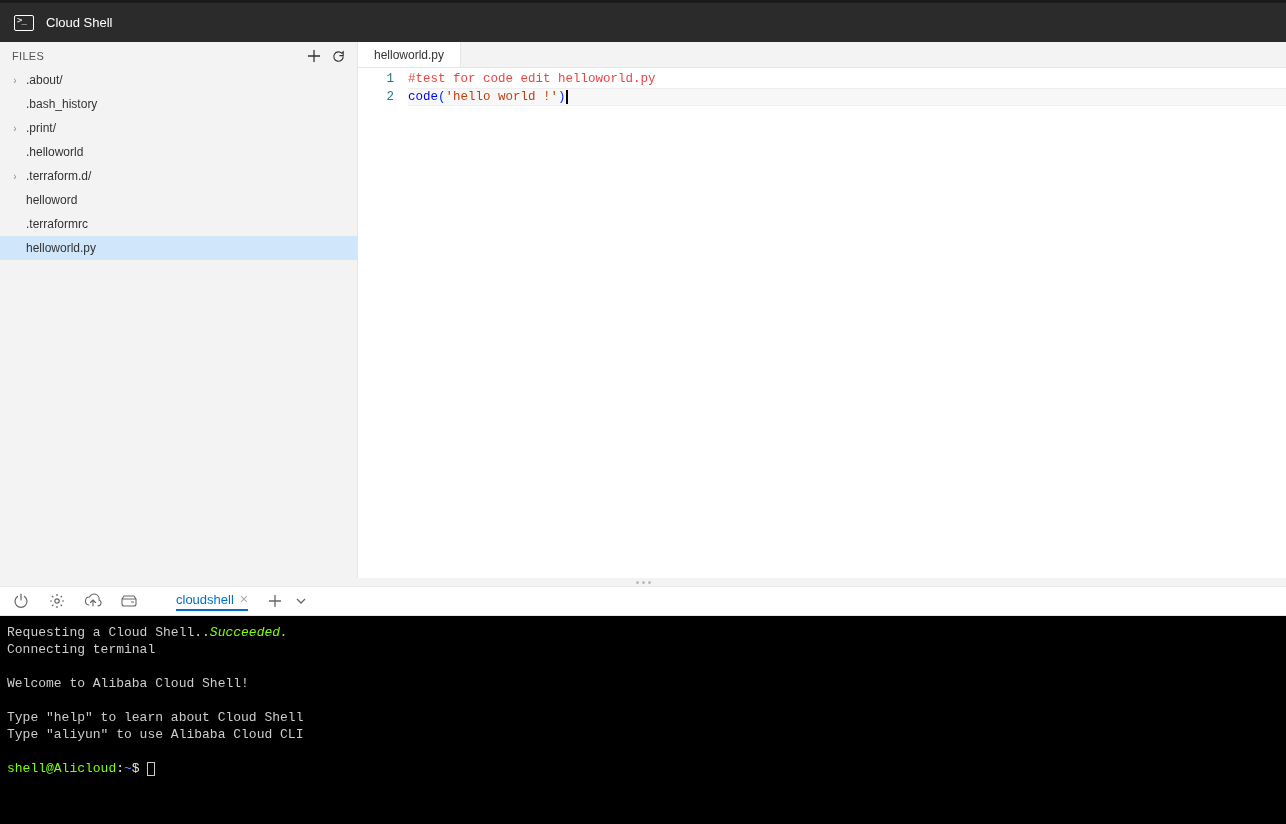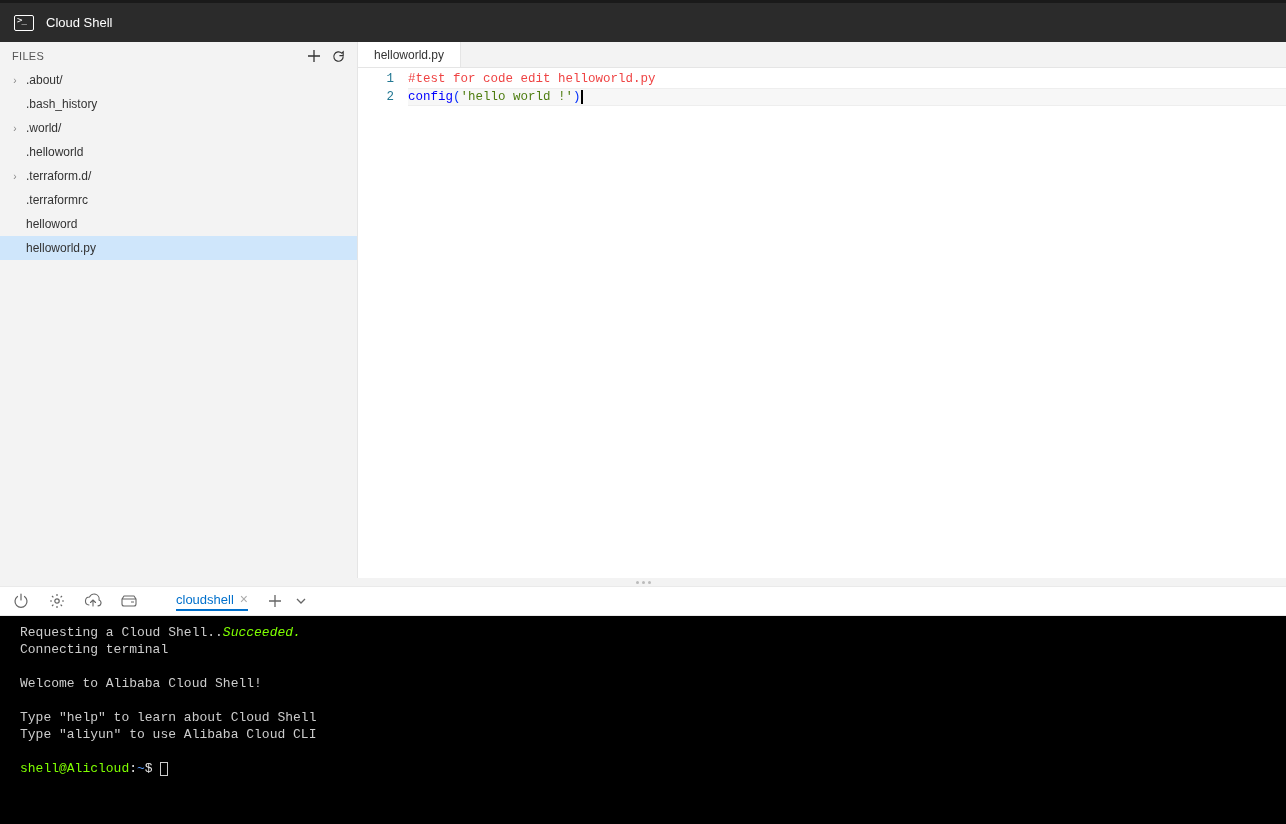--- a/index.html
+++ b/index.html
@@ -32,37 +32,37 @@
     .tab { background: #fff; border-right: 1px solid #e5e5e5; padding: 0 16px; display: flex; align-items: center; font-size: 12px; color: #333; cursor: pointer; }
     .code-area { flex: 1; display: flex; font-family: Consolas, "Courier New", monospace; font-size: 12.5px; line-height: 18px; padding-top: 2px; }
     .gutter { width: 50px; text-align: right; color: #237893; padding-right: 14px; user-select: none; }
     .gutter div { height: 18px; }
     .code-lines { flex: 1; position: relative; }
     .code-line { height: 18px; white-space: pre; }
     .code-line.current { background: #f7f7f7; border-top: 1px solid #eee; border-bottom: 1px solid #eee; box-sizing: border-box; line-height: 16px; }
     .tok-comment { color: #ef4444; }
     .tok-func { color: #0000ff; }
     .tok-paren { color: #0431fa; }
-    .tok-string { color: #4d7c0f; }
+    .tok-string { color: #c2410c; }
     .cursor { display: inline-block; width: 1px; height: 14px; background: #000; vertical-align: middle; border: 0.5px solid #000; }
 
     
     .splitter { height: 8px; background: #f3f3f3; display: flex; align-items: center; justify-content: center; gap: 3px; }
     .splitter span { width: 3px; height: 3px; background: #bbb; border-radius: 50%; }
 
     
     .term-toolbar { height: 30px; background: #fff; display: flex; align-items: center; padding: 0 12px; gap: 18px; border-top: 1px solid #eaeaea; border-bottom: 1px solid #eaeaea; }
     .term-icons { display: flex; gap: 18px; align-items: center; color: #666; }
     .term-tabs { display: flex; align-items: center; gap: 10px; margin-left: 20px; }
     .term-tab { color: #0070cc; font-size: 13px; display: flex; align-items: center; gap: 6px; border-bottom: 2px solid #0070cc; padding-bottom: 2px; cursor: pointer; }
     .term-tab-close { color: #aaa; font-size: 14px; cursor: pointer; }
     .term-tab-actions { display: flex; gap: 8px; color: #666; margin-left: 8px; }
 
     
-    .terminal { background: #000; color: #ccc; font-family: Consolas, "Courier New", monospace; font-size: 13px; line-height: 17px; padding: 8px 20px; height: 208px; overflow: auto; white-space: pre; }
+    .terminal { background: #000; color: #ccc; font-family: Consolas, "Courier New", monospace; font-size: 13px; line-height: 17px; padding: 8px 7px; height: 208px; overflow: auto; white-space: pre; }
     .t-green-i { color: #7fff00; font-style: italic; }
     .t-green { color: #7fff00; }
     .t-blue { color: #5c9eff; }
     .t-white { color: #e5e5e5; }
     .term-cursor { display: inline-block; width: 8px; height: 14px; border: 1px solid #ccc; vertical-align: middle; }
 
     svg { display: block; }
   </style>
 </head>
 <body>
@@ -94,37 +94,37 @@
       <div class="file-item">
         <span class="chevron">›</span>
         <span class="file-label">.about/</span>
       </div>
       <div class="file-item">
         <span class="chevron"></span>
         <span class="file-label">.bash_history</span>
       </div>
       <div class="file-item">
         <span class="chevron">›</span>
-        <span class="file-label">.world/</span>
+        <span class="file-label">.print/</span>
       </div>
       <div class="file-item">
         <span class="chevron"></span>
         <span class="file-label">.helloworld</span>
       </div>
       <div class="file-item">
         <span class="chevron">›</span>
         <span class="file-label">.terraform.d/</span>
       </div>
       <div class="file-item">
         <span class="chevron"></span>
+        <span class="file-label">helloword</span>
+      </div>
+      <div class="file-item">
+        <span class="chevron"></span>
         <span class="file-label">.terraformrc</span>
-      </div>
-      <div class="file-item">
-        <span class="chevron"></span>
-        <span class="file-label">helloword</span>
       </div>
       <div class="file-item selected">
         <span class="chevron"></span>
         <span class="file-label">helloworld.py</span>
       </div>
     </div>
   </div>
 
   <div class="editor">
     <div class="tab-bar">
@@ -132,21 +132,21 @@
         <span>helloworld.py</span>
       </div>
     </div>
     <div class="code-area">
       <div class="gutter">
         <div>1</div>
         <div>2</div>
       </div>
       <div class="code-lines">
         <div class="code-line"><span class="tok-comment">#test for code edit helloworld.py</span></div>
-        <div class="code-line current"><span class="tok-func">config</span><span class="tok-paren">(</span><span class="tok-string">'hello world !'</span><span class="tok-paren">)</span><span class="cursor"></span></div>
+        <div class="code-line current"><span class="tok-func">code</span><span class="tok-paren">(</span><span class="tok-string">'hello world !'</span><span class="tok-paren">)</span><span class="cursor"></span></div>
       </div>
     </div>
   </div>
 </div>
 
 <div class="splitter">
     <span></span>
     <span></span>
     <span></span>
   </div>

